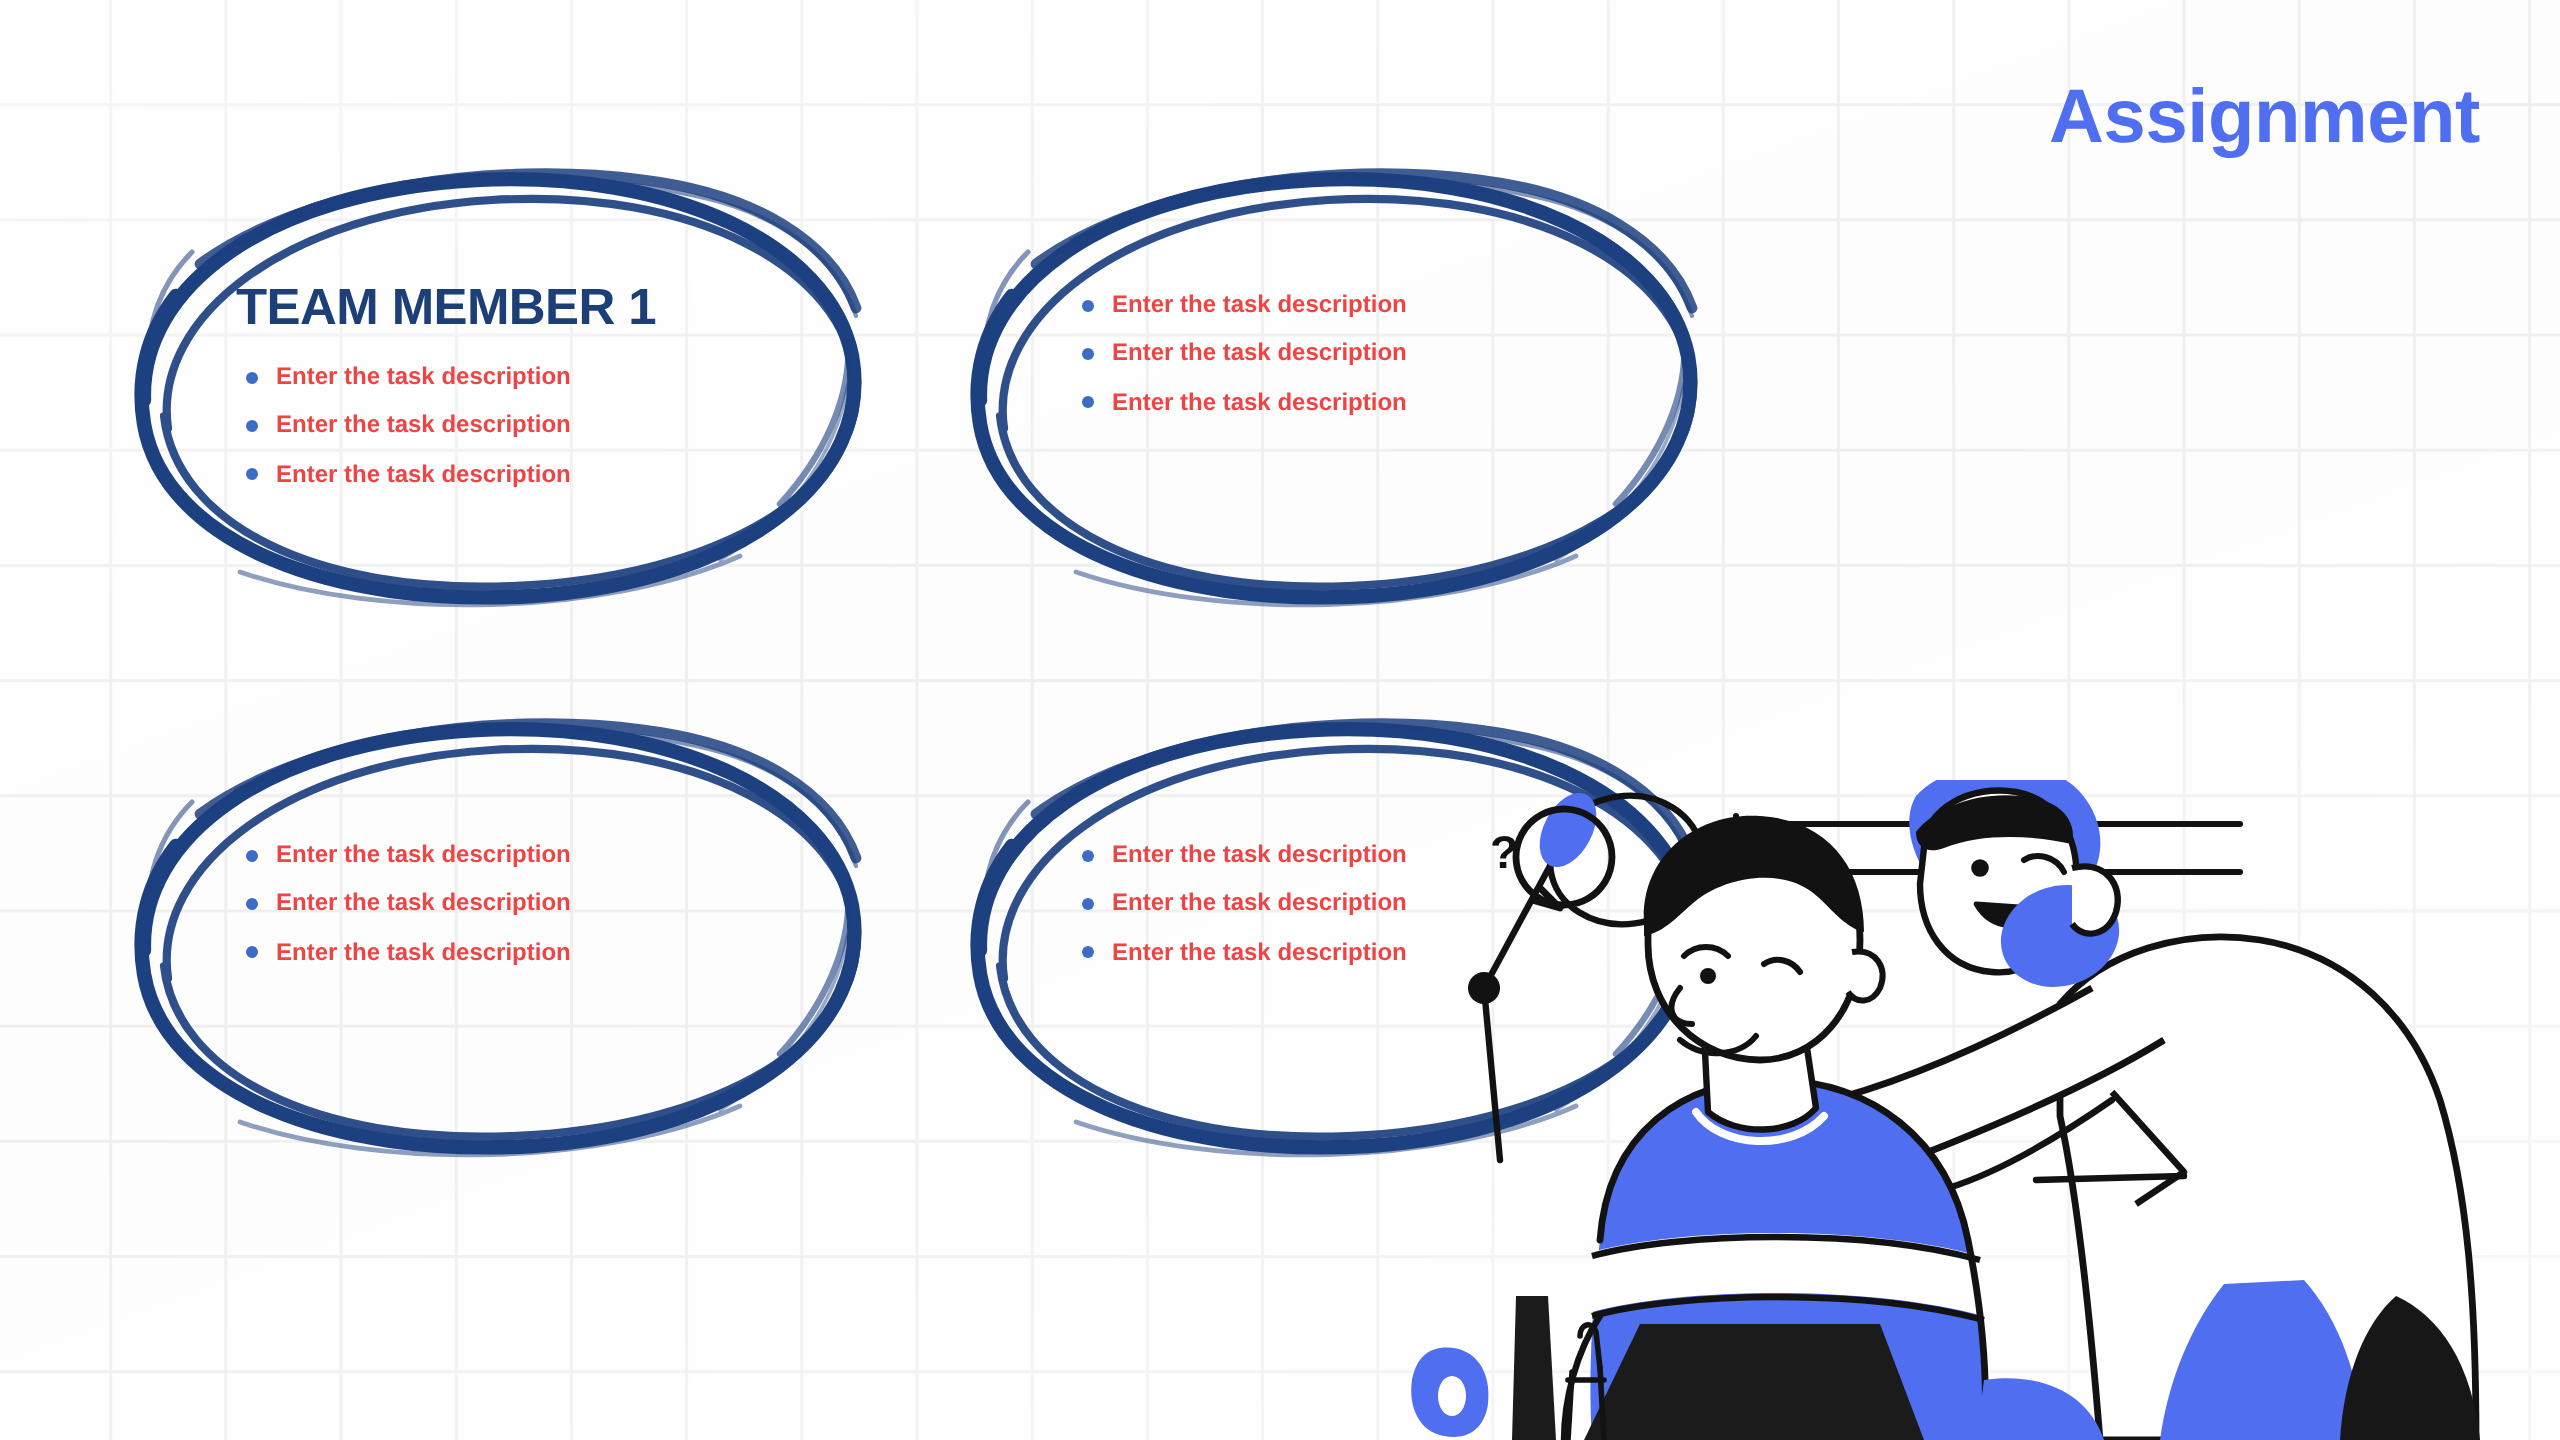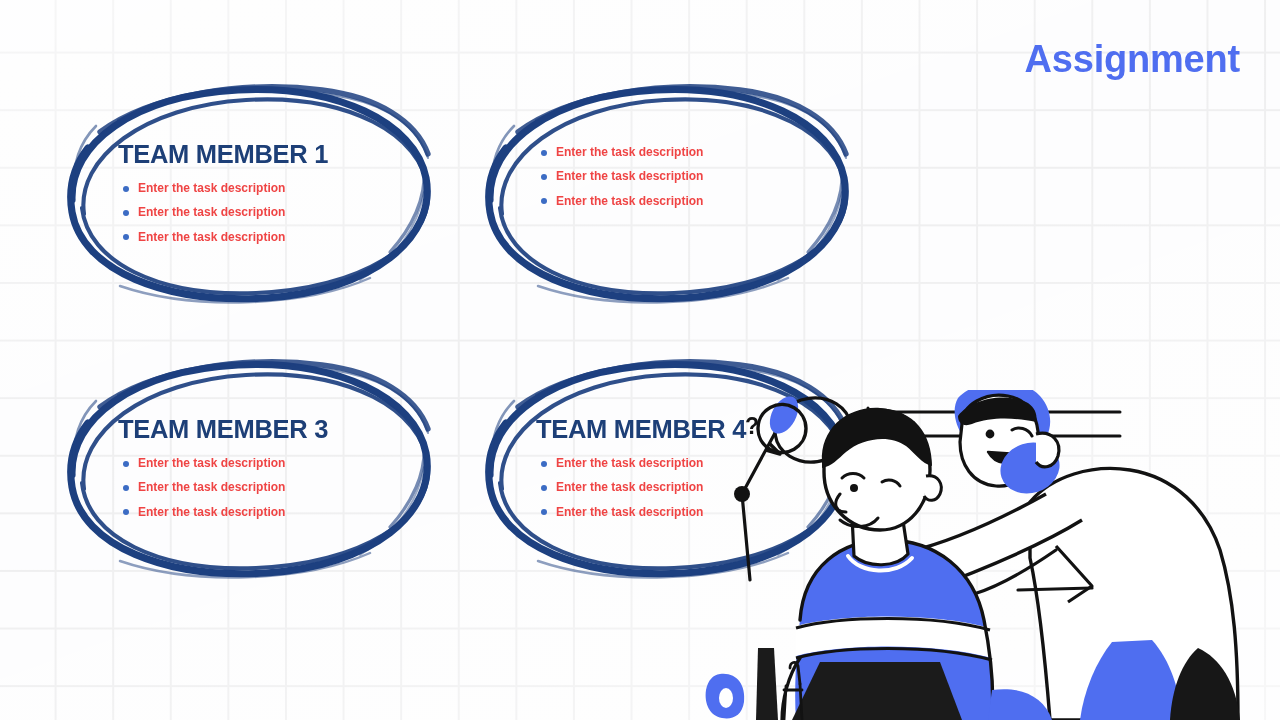--- a/index.html
+++ b/index.html
@@ -174,21 +174,20 @@
         <path d="M24 142 C16 86 84 34 186 28 C288 22 362 62 368 118 C373 172 300 217 196 221 C98 225 28 190 22 136" stroke-width="4.1" opacity="0.92"></path>
         <path d="M40 60 C92 22 186 8 262 18 C318 25 356 49 368 82" stroke-width="5.4" opacity="0.85"></path>
         <path d="M58 48 C120 18 214 10 288 26 C330 35 358 56 368 86" stroke-width="2.1" opacity="0.55"></path>
         <path d="M330 180 C352 156 366 126 364 98" stroke-width="3.2" opacity="0.6"></path>
         <path d="M300 208 C334 188 358 156 364 120" stroke-width="1.8" opacity="0.45"></path>
         <path d="M60 214 C130 238 242 236 310 206" stroke-width="2.4" opacity="0.5"></path>
         <path d="M14 120 C12 92 20 70 36 54" stroke-width="2.6" opacity="0.55"></path>
       </g>
     </svg>
     <div class="card-text">
-      <div class="card-heading">TEAM MEMBER 3</div>
       <ul class="task-list">
         <li>Enter the task description</li>
         <li>Enter the task description</li>
         <li>Enter the task description</li>
       </ul>
     </div>
   </div>
 
   <div class="card card-4">
     <svg class="scribble" viewBox="0 0 380 240">
@@ -197,21 +196,20 @@
         <path d="M24 142 C16 86 84 34 186 28 C288 22 362 62 368 118 C373 172 300 217 196 221 C98 225 28 190 22 136" stroke-width="4.1" opacity="0.92"></path>
         <path d="M40 60 C92 22 186 8 262 18 C318 25 356 49 368 82" stroke-width="5.4" opacity="0.85"></path>
         <path d="M58 48 C120 18 214 10 288 26 C330 35 358 56 368 86" stroke-width="2.1" opacity="0.55"></path>
         <path d="M330 180 C352 156 366 126 364 98" stroke-width="3.2" opacity="0.6"></path>
         <path d="M300 208 C334 188 358 156 364 120" stroke-width="1.8" opacity="0.45"></path>
         <path d="M60 214 C130 238 242 236 310 206" stroke-width="2.4" opacity="0.5"></path>
         <path d="M14 120 C12 92 20 70 36 54" stroke-width="2.6" opacity="0.55"></path>
       </g>
     </svg>
     <div class="card-text">
-      <div class="card-heading">TEAM MEMBER 4</div>
       <ul class="task-list">
         <li>Enter the task description</li>
         <li>Enter the task description</li>
         <li>Enter the task description</li>
       </ul>
     </div>
   </div>
 
   <svg class="illustration" viewBox="0 0 580 330">
 

